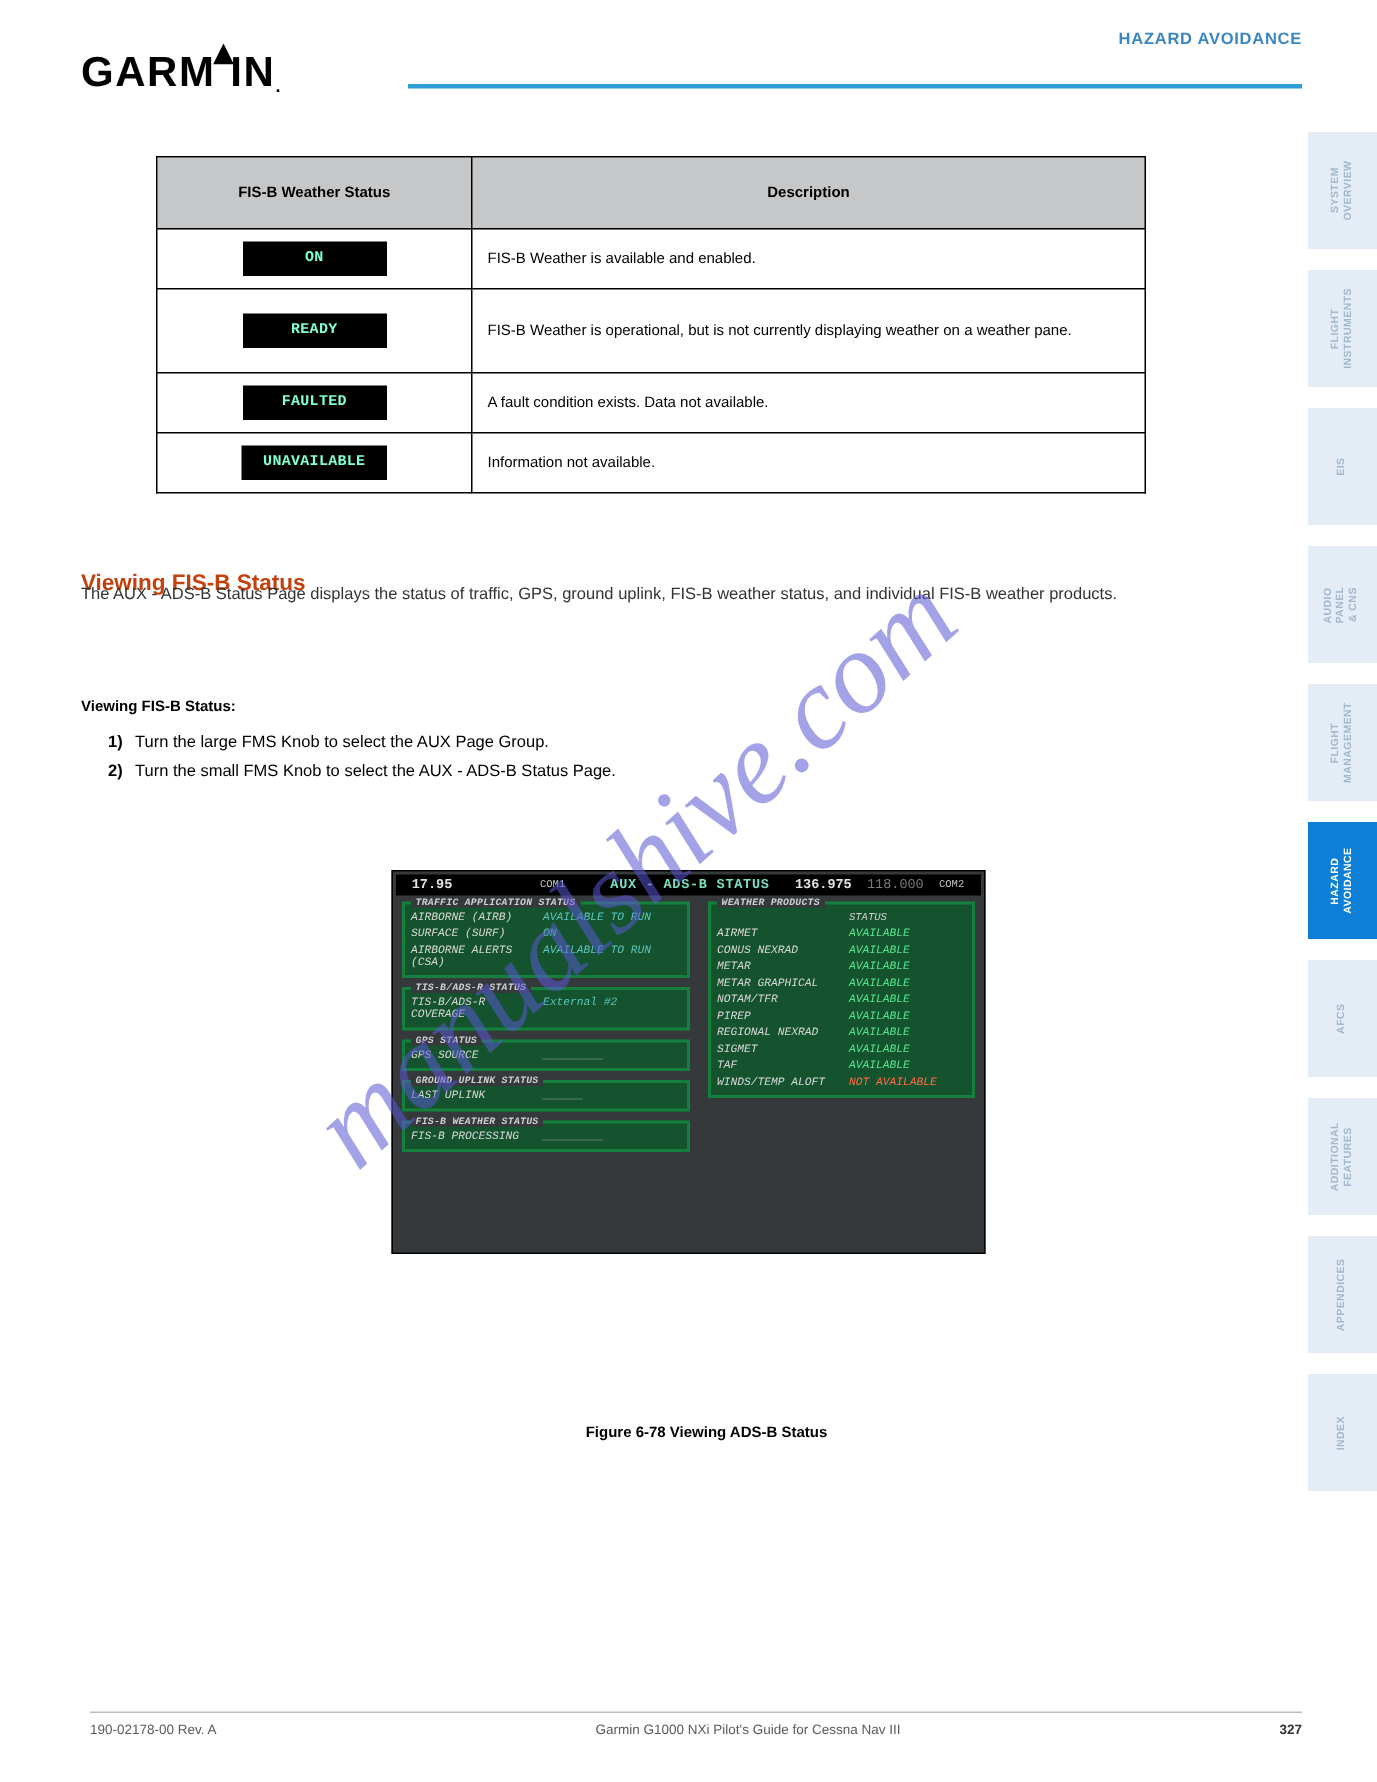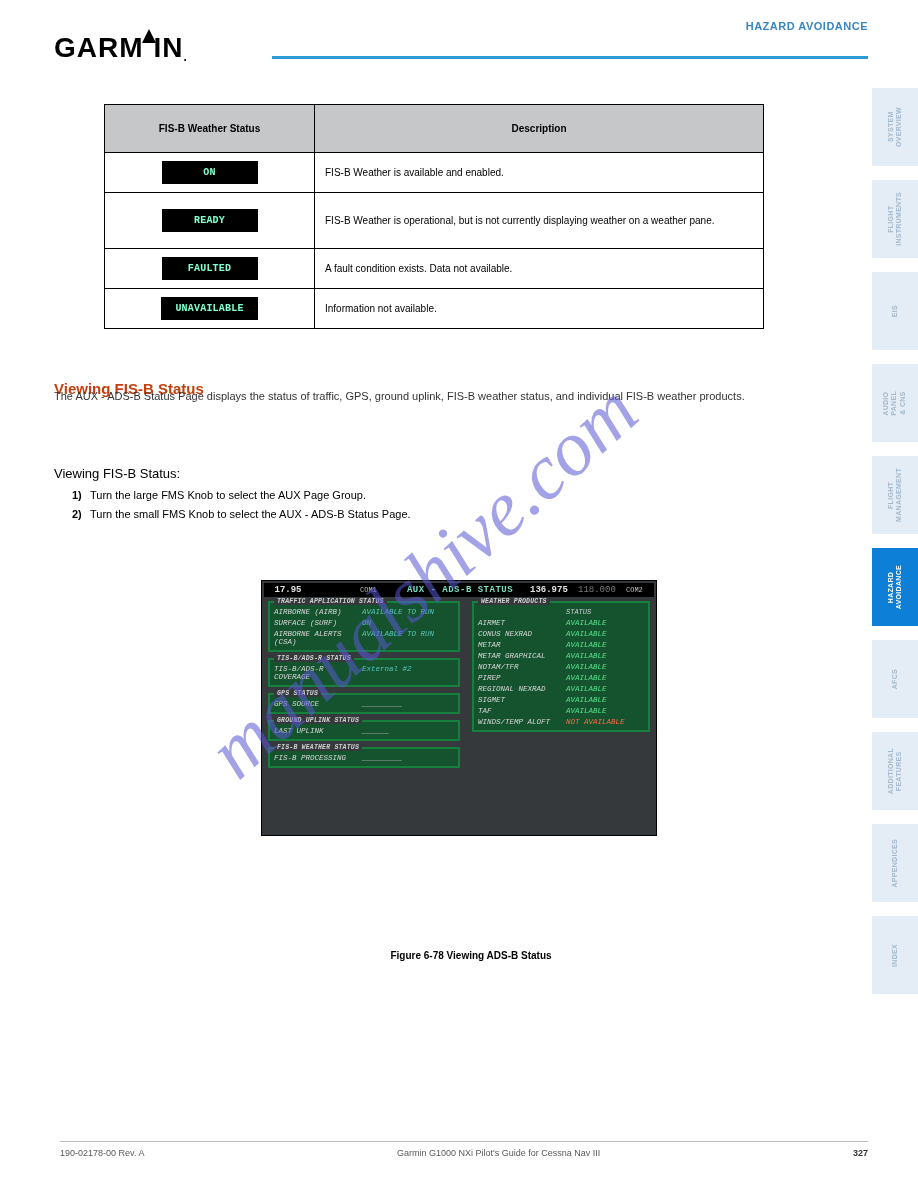--- a/index.html
+++ b/index.html
@@ -28,21 +28,21 @@
   .tbl thead th:first-child { width: 210px; }
   .tbl td.status-cell { text-align: center; padding: 8px 4px; }
   .tbl td.desc-cell { padding: 8px 10px; font-size: 10px; }
   .tall-row td { height: 56px; }
   .badge { display: inline-block; background: #000; color: #80ffd0; font-family: "Courier New", monospace; font-size: 10px; font-weight: 600; padding: 6px 14px; min-width: 96px; letter-spacing: 0.2px; }
 
   
   .section-title { position: absolute; left: 54px; top: 364px; font-size: 15px; font-weight: 700; color: #c2410c; margin-top: 16px; }
   .body-text { position: absolute; left: 54px; right: 104px; font-size: 11px; line-height: 1.55; color: #333; }
   .p1 { top: 388px; }
-  .steps-title { position: absolute; left: 54px; top: 466px; font-size: 13px; font-weight: 400; }
+  .steps-title { position: absolute; left: 54px; top: 466px; font-size: 10px; font-weight: 700; }
   .steps { position: absolute; left: 72px; right: 104px; top: 486px; font-size: 11px; line-height: 1.7; }
   .steps .num { display: inline-block; width: 18px; font-weight: 700; }
 
   
   .device { position: absolute; left: 261px; top: 580px; width: 396px; height: 256px; background: #36393b; border: 1px solid #000; }
   .dev-top { position: absolute; left: 2px; right: 2px; top: 2px; height: 14px; background: #000; font-family: "Courier New", monospace; color: #e4e4e4; font-size: 9px; display: flex; align-items: center; }
   .dev-top .freq1 { width: 48px; text-align: center; font-weight: 600; }
   .dev-top .freq1b { width: 48px; color: #7a7a7a; }
   .dev-top .com1 { width: 30px; font-size: 7px; color: #c0c0c0; }
   .dev-top .center { flex: 1; text-align: center; color: #7adfc3; font-weight: 600; letter-spacing: 0.5px; }

